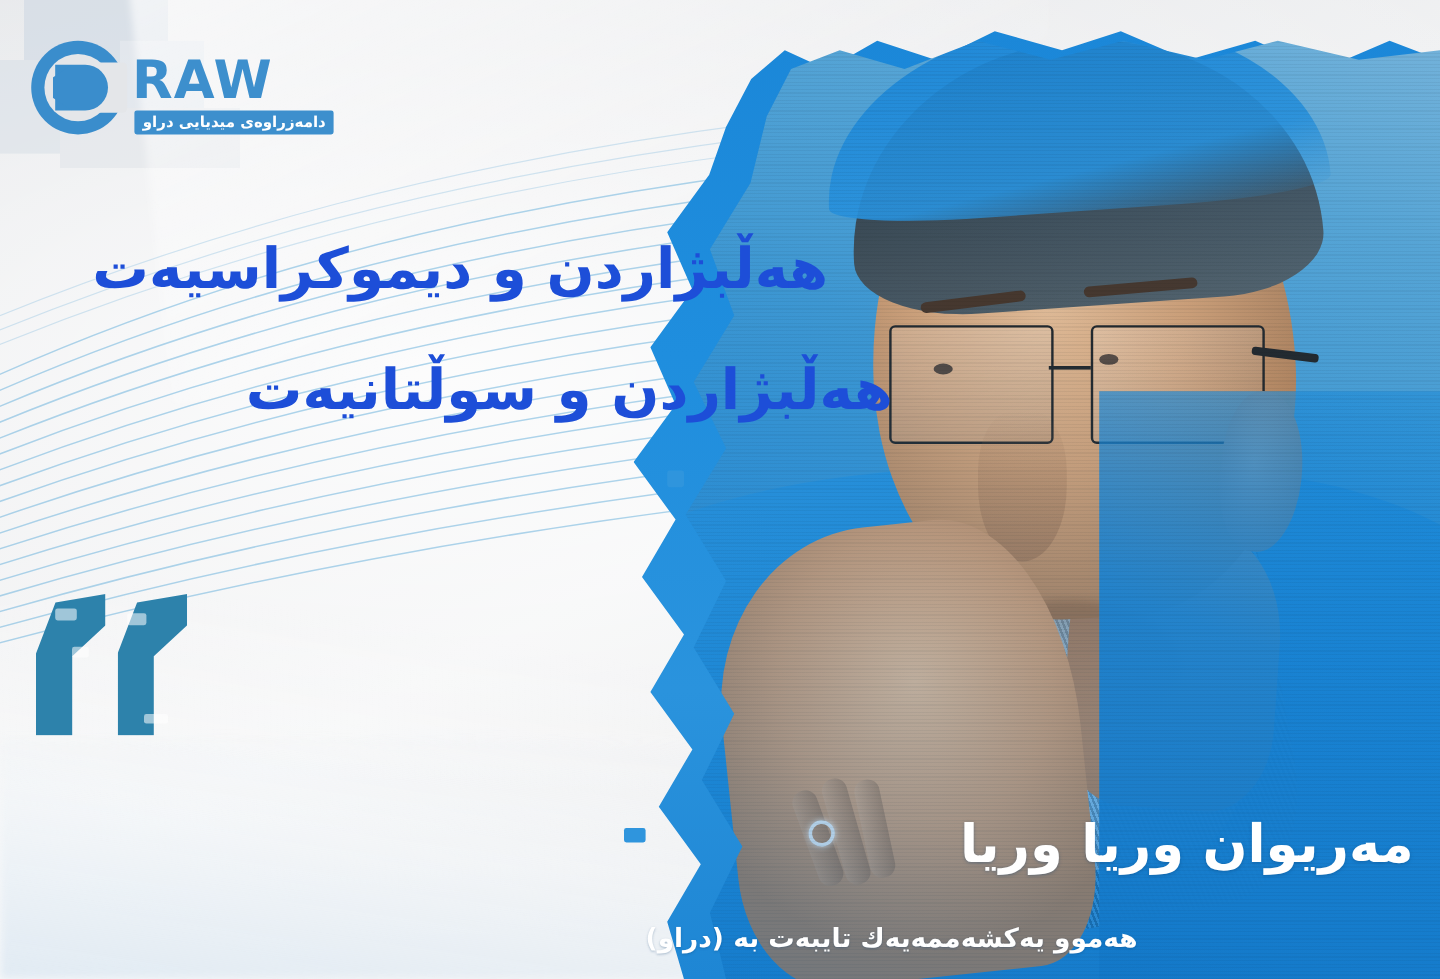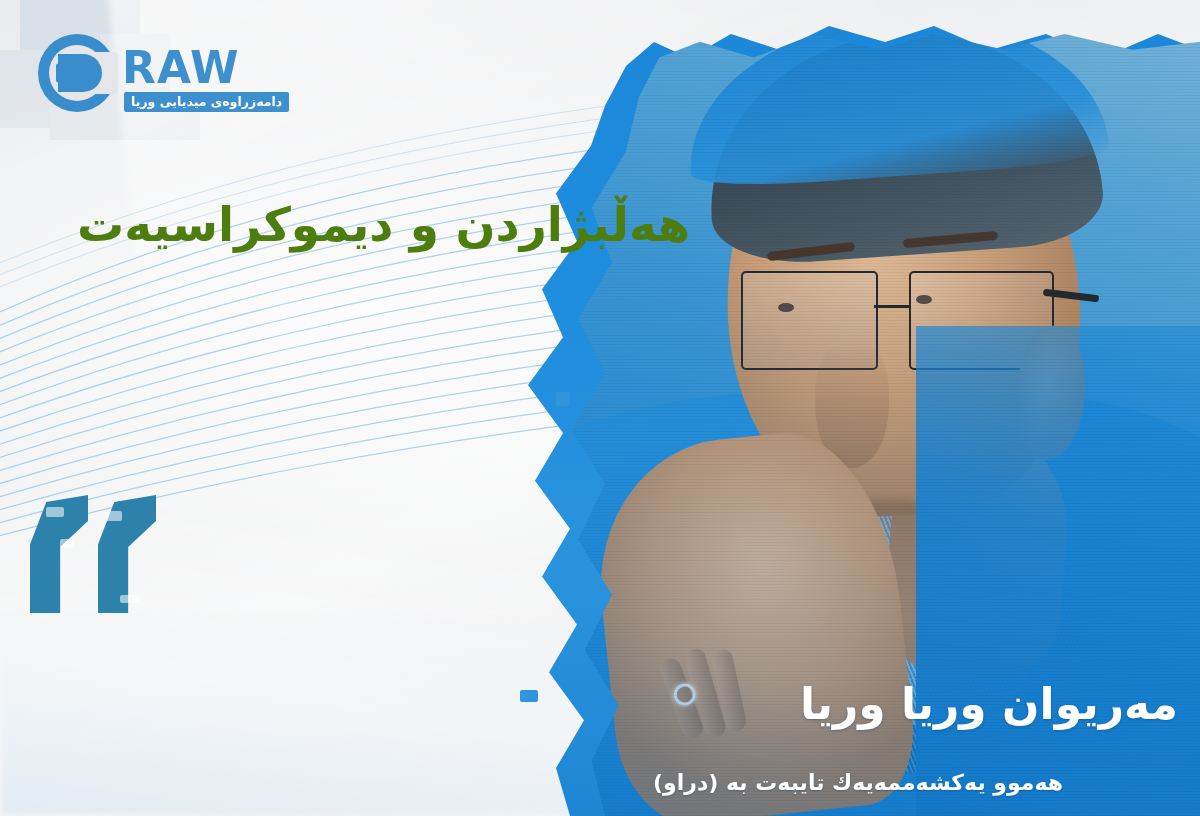--- a/index.html
+++ b/index.html
@@ -211,33 +211,33 @@
   .qm1{left:6px;}
   .qm2{left:74px;}
   .qm-speck{position:absolute;background:rgba(255,255,255,.55);border-radius:2px;}
 
   
   .headline{
     position:absolute;right:520px;top:200px;width:660px;
     text-align:right;direction:rtl;
   }
   .hl-line{
-    color:#4d7c0f;
+    color:#1d4ed8;
     font-size:47px;
     font-weight:700;
     letter-spacing:0;
     line-height:1.05;
     white-space:nowrap;
   }
   .hl-line.l1{margin-bottom:52px;margin-right:-10px;}
   .hl-line.l2{margin-right:-64px;}
 
   
   .logo{
-    position:absolute;left:38px;top:32px;width:268px;height:82px;
+    position:absolute;left:26px;top:32px;width:268px;height:82px;
   }
   .logo-mark{
     position:absolute;left:0;top:2px;width:78px;height:78px;
   }
   .logo-c{
     position:absolute;left:0;top:0;width:78px;height:78px;border-radius:50%;
     background:#3a8dcc;
   }
   .logo-c::after{
     content:"";position:absolute;left:11px;top:11px;width:56px;height:56px;
@@ -279,21 +279,21 @@
     position:absolute;right:22px;top:681px;width:640px;
     text-align:right;direction:rtl;
   }
   .speaker-name{
     color:#ffffff;font-size:44px;font-weight:700;line-height:1.05;
     text-shadow:0 1px 3px rgba(10,60,110,.35);
     white-space:nowrap;
   }
   .speaker-sub{
     position:absolute;right:22px;top:770px;width:640px;
-    text-align:center;direction:rtl;
+    text-align:left;direction:rtl;
     color:#ffffff;font-size:22px;font-weight:700;
     text-shadow:0 1px 2px rgba(10,60,110,.30);
     white-space:nowrap;
   }
 </style>
 </head>
 <body>
 
 <div id="card">
 
@@ -379,38 +379,39 @@
     </div>
   </div>
 
   <div class="logo">
     <div class="logo-mark">
       <span class="logo-c"></span>
       <span class="logo-c-notch"></span>
       <span class="logo-d"></span>
     </div>
     <div class="logo-raw">RAW</div>
-    <div class="logo-sub">دامەزراوەی میدیایی وریا</div>
+    <div class="logo-sub">دامەزراوەی میدیایی دراو</div>
   </div>
 
   <div class="quote-mark">
     <span class="qm qm1">
       <span class="stem"></span>
       <span class="qm-speck" style="left:16px;top:12px;width:18px;height:10px;"></span>
       <span class="qm-speck" style="left:30px;top:44px;width:14px;height:9px;"></span>
     </span>
     <span class="qm qm2">
       <span class="stem"></span>
       <span class="qm-speck" style="left:8px;top:16px;width:16px;height:10px;"></span>
       <span class="qm-speck" style="left:22px;top:100px;width:20px;height:8px;"></span>
     </span>
   </div>
 
   <div class="headline">
     <div class="hl-line l1">هەڵبژاردن و دیموکراسیەت</div>
+    <div class="hl-line l2">هەڵبژاردن و سوڵتانیەت</div>
   </div>
 
 
   <div class="speaker">
     <div class="speaker-name">مەریوان وریا وریا</div>
   </div>
   <div class="speaker-sub">هەموو یەکشەممەیەك تایبەت بە (دراو)</div>
 
 </div>
 

